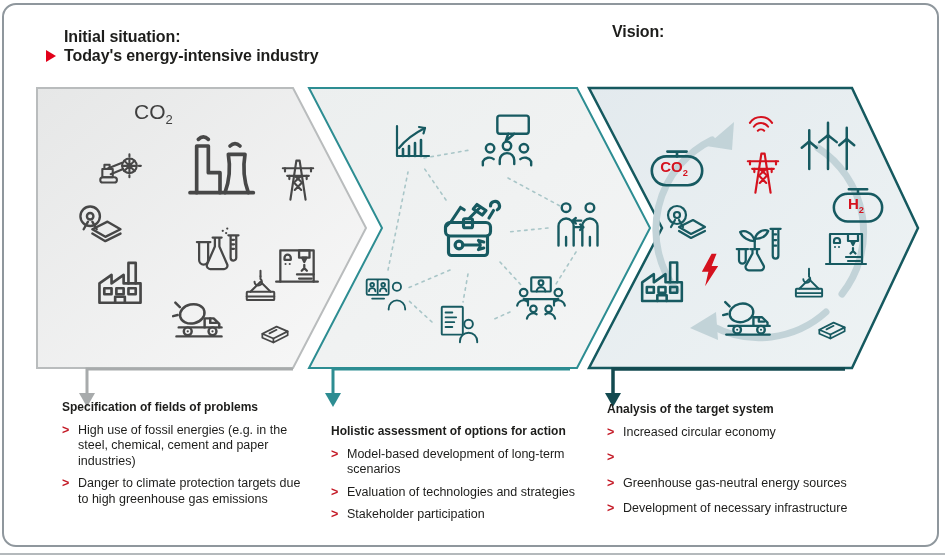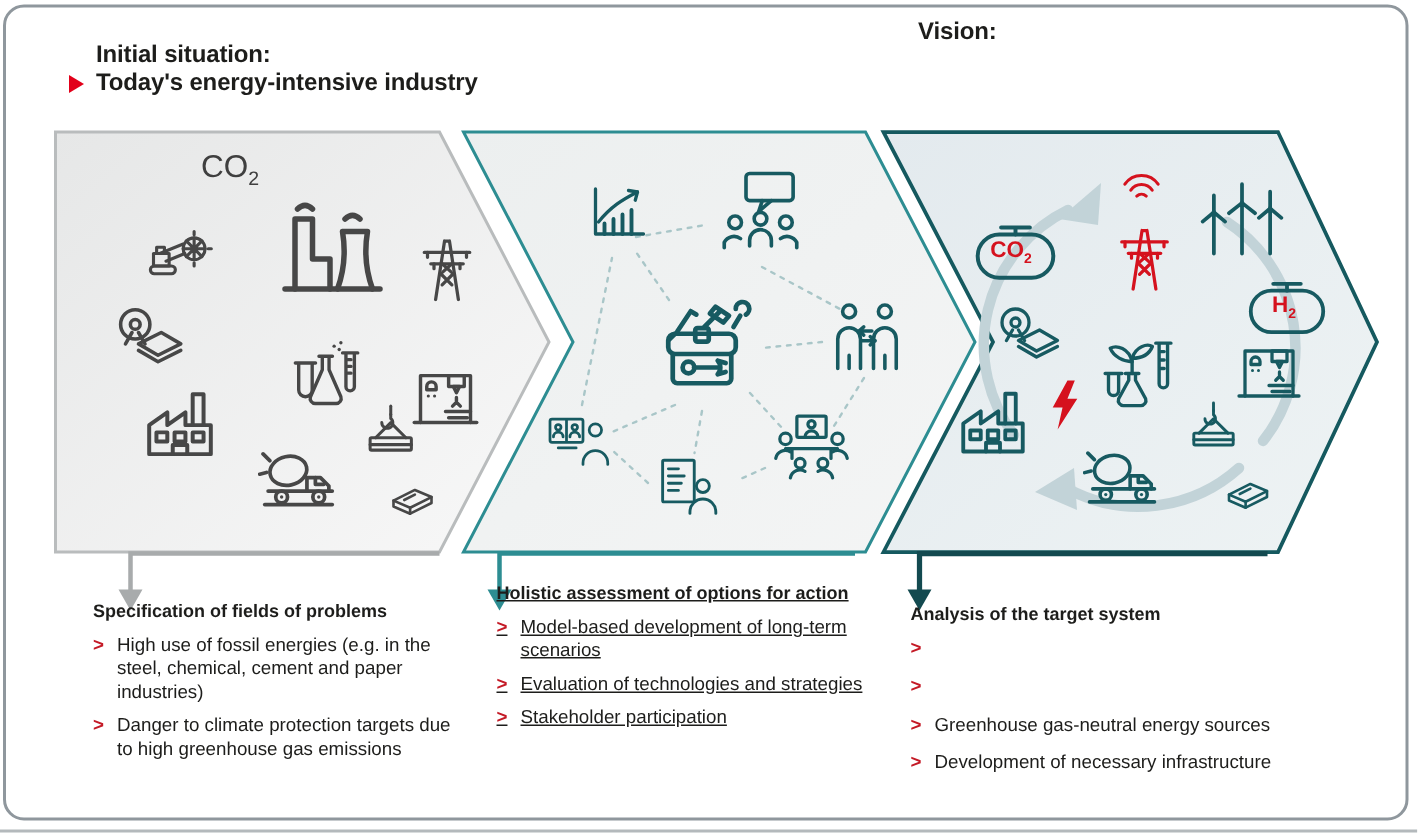--- a/index.html
+++ b/index.html
@@ -343,21 +343,21 @@
   <div class="frame"></div>
   <div class="baseline-rule"></div>
 
   <div class="hdr" style="left:46px;top:27px;">
     <div class="l1">Initial situation:</div>
     <div class="hrow">
       <span class="tri"></span>
       <span>Today's energy-intensive industry</span>
     </div>
   </div>
-  <div class="hdr" style="left:594px;top:12px;">
+  <div class="hdr" style="left:594px;top:22px;">
     <div class="l1">Vision:</div>
   </div>
 
   <div class="co2-big"><span>CO</span><sub>2</sub></div>
   <div class="ic ic-gray" style="left:88px;top:145px;width:62px;height:50px;">
       <svg viewBox="0 0 48 48">
         <use href="#i-excavator"></use>
       </svg>
     </div>
   <div class="ic ic-gray" style="left:180px;top:126px;width:80px;height:80px;">
@@ -515,40 +515,41 @@
     <div class="item">
         <span class="chev">&gt;</span>
         <span>High use of fossil energies (e.g. in the steel, chemical, cement and paper industries)</span>
       </div>
     <div class="item">
         <span class="chev">&gt;</span>
         <span>Danger to climate protection targets due to high greenhouse gas emissions</span>
       </div>
   </div>
 
-  <div class="sec" style="left:331px;top:388px;width:246px;text-decoration:underline;">
+  <div class="sec" style="left:331px;top:424px;width:246px;">
     <div class="title">Holistic assessment of options for action</div>
     <div class="item">
         <span class="chev">&gt;</span>
         <span>Model-based development of long-term scenarios</span>
       </div>
     <div class="item">
         <span class="chev">&gt;</span>
         <span>Evaluation of technologies and strategies</span>
       </div>
     <div class="item">
         <span class="chev">&gt;</span>
         <span>Stakeholder participation</span>
       </div>
   </div>
 
   <div class="sec sec-wide" style="left:607px;top:402px;width:300px;">
     <div class="title">Analysis of the target system</div>
     <div class="item">
         <span class="chev">&gt;</span>
+        <span>Increased circular economy</span>
       </div>
     <div class="item">
         <span class="chev">&gt;</span>
       </div>
     <div class="item">
         <span class="chev">&gt;</span>
         <span>Greenhouse gas-neutral energy sources</span>
       </div>
     <div class="item">
         <span class="chev">&gt;</span>

